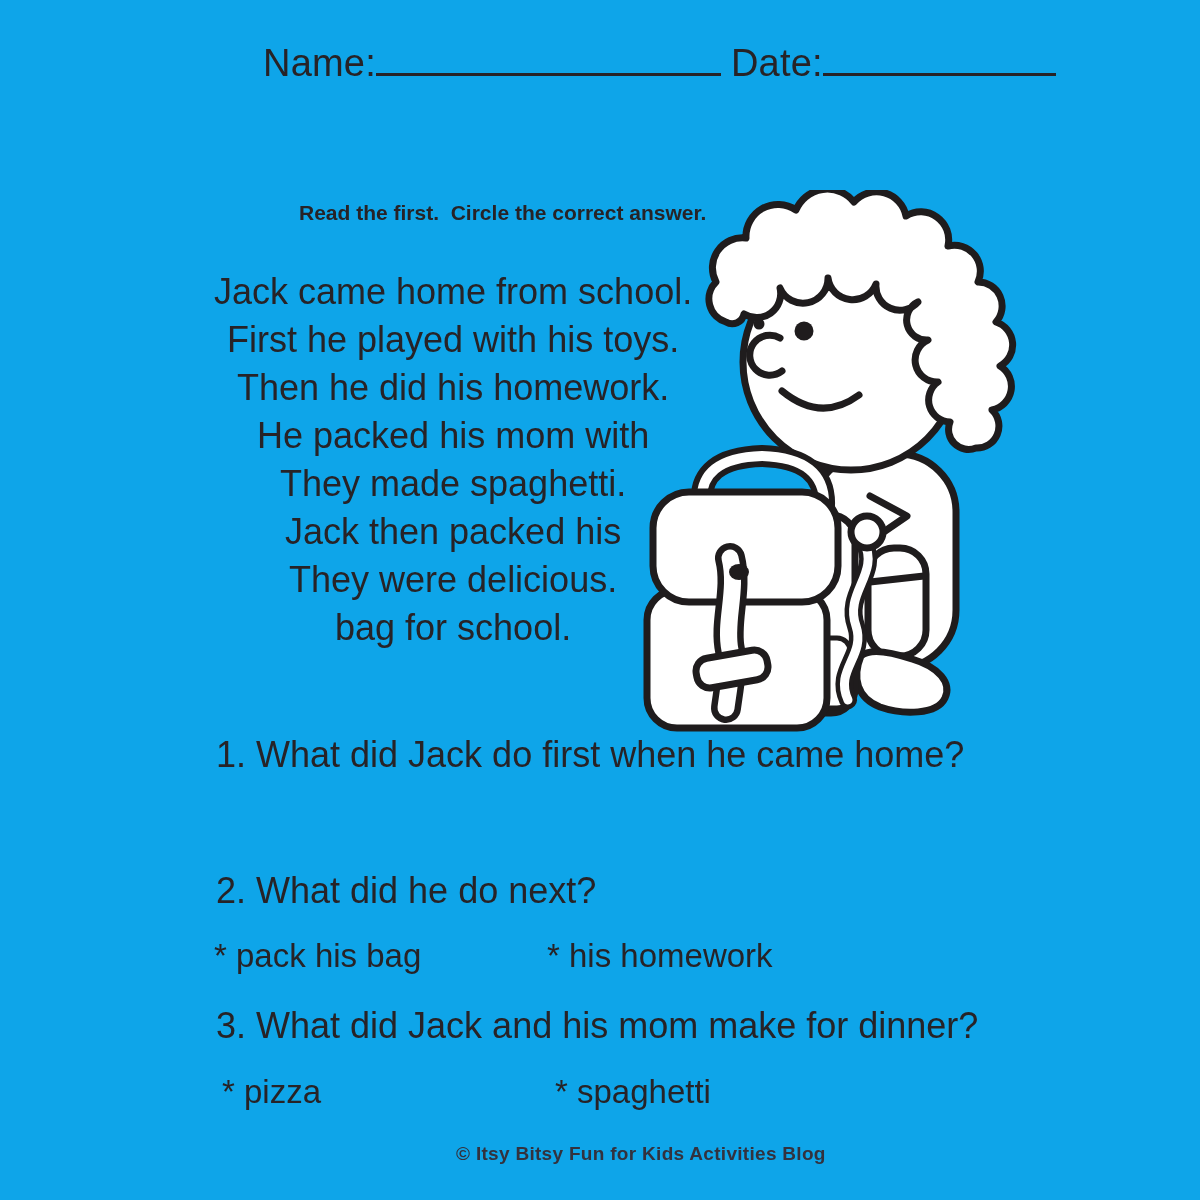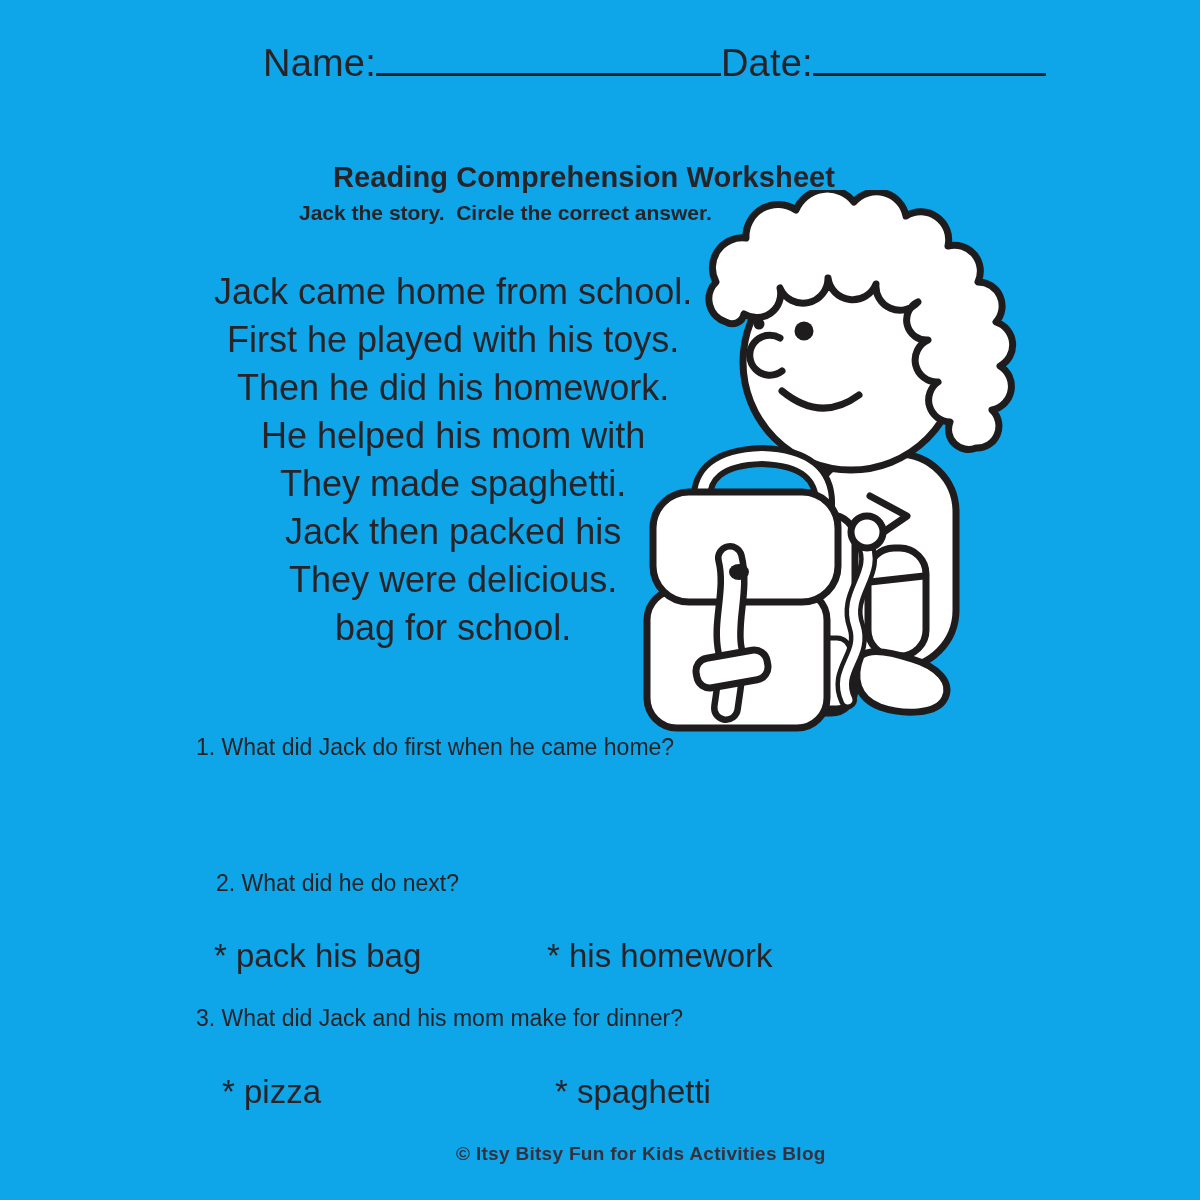--- a/index.html
+++ b/index.html
@@ -9,41 +9,41 @@
   }
 
   .header-row {
     position:absolute; left:263px; top:42px;
     display:flex; align-items:baseline; font-size:38px; font-weight:400;
     letter-spacing:0.2px;
   }
   .uline { display:inline-block; height:8px; border-bottom:3px solid #272327; }
   .u-name { width:345px; }
   .u-date { width:233px; }
-  .date-lbl { }
+  .date-lbl { margin-left:10px; }
 
   .title {
     position:absolute; left:333px; top:161px;
     font-size:29px; font-weight:700; letter-spacing:0.1px;
   }
   .subtitle {
     position:absolute; left:299px; top:201px;
     font-size:21px; font-weight:700; white-space:pre-wrap;
   }
 
   .story {
     position:absolute; left:214px; top:268px;
     font-size:36px; line-height:48px; font-weight:400;text-align:center;
   }
 
-  .q { position:absolute; left:196px; font-size:23px; font-weight:400; }
+  .q { position:absolute; left:216px; font-size:36px; font-weight:400; }
   .opts { position:absolute; left:214px; width:760px; font-size:33px; font-weight:400; }
   .opt2 { position:absolute; left:333px; top:0; }
   .q1 { top:734px; }  .o1 { top:802px; }
-  .q2 { top:870px;margin-left:20px; }  .o2 { top:937px; }
+  .q2 { top:870px; }  .o2 { top:937px; }
   .q3 { top:1005px; } .o3 { top:1073px;margin-left:8px; }
 
   .footer {
     position:absolute; left:456px; top:1143px;
     font-size:19px; font-weight:700; letter-spacing:0.3px; color:#33323e;
   }
 
   svg.boy { position:absolute; left:640px; top:190px; width:380px; height:550px; }
   svg.boy * { stroke-linecap:round; stroke-linejoin:round; }
   .ln  { fill:#ffffff; stroke:#1f1c1d; stroke-width:7; }
@@ -56,28 +56,27 @@
 
 <div class="sheet">
 
   <div class="header-row">
     <span>Name:</span>
       <span class="uline u-name"></span>
       <span class="date-lbl">Date:</span>
       <span class="uline u-date"></span>
   </div>
 
-  <div class="title">Reading Comprehension Worksheet</div>
-  <div class="subtitle">Jack the story.  Circle the correct answer.</div>
+  <div class="subtitle">Read the first.  Circle the correct answer.</div>
 
   <div class="story">
     <div>Jack came home from school.</div>
     <div>First he played with his toys.</div>
     <div>Then he did his homework.</div>
-    <div>He helped his mom with</div>
+    <div>He packed his mom with</div>
     <div>They made spaghetti.</div>
     <div>Jack then packed his</div>
     <div>They were delicious.</div>
     <div>bag for school.</div>
   </div>
 
   <svg class="boy" viewBox="0 0 380 550" aria-hidden="true">
 
     <rect class="ln" x="172" y="264" width="144" height="214" rx="58"></rect>
     <g>

